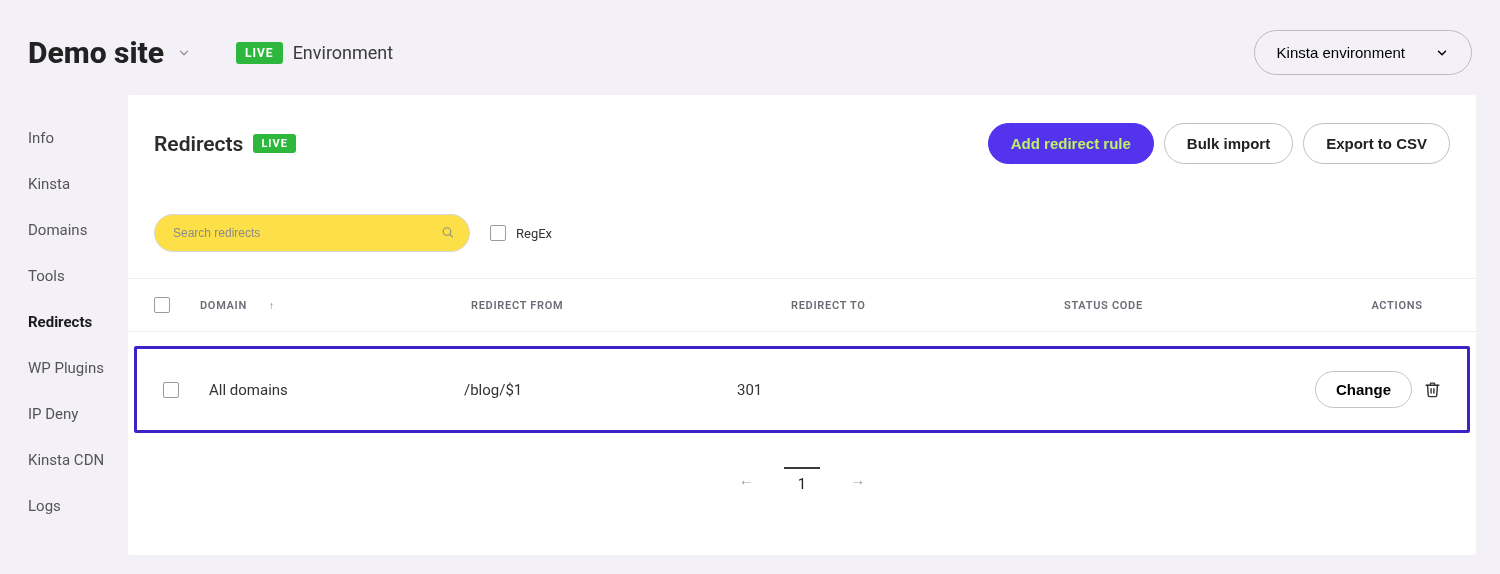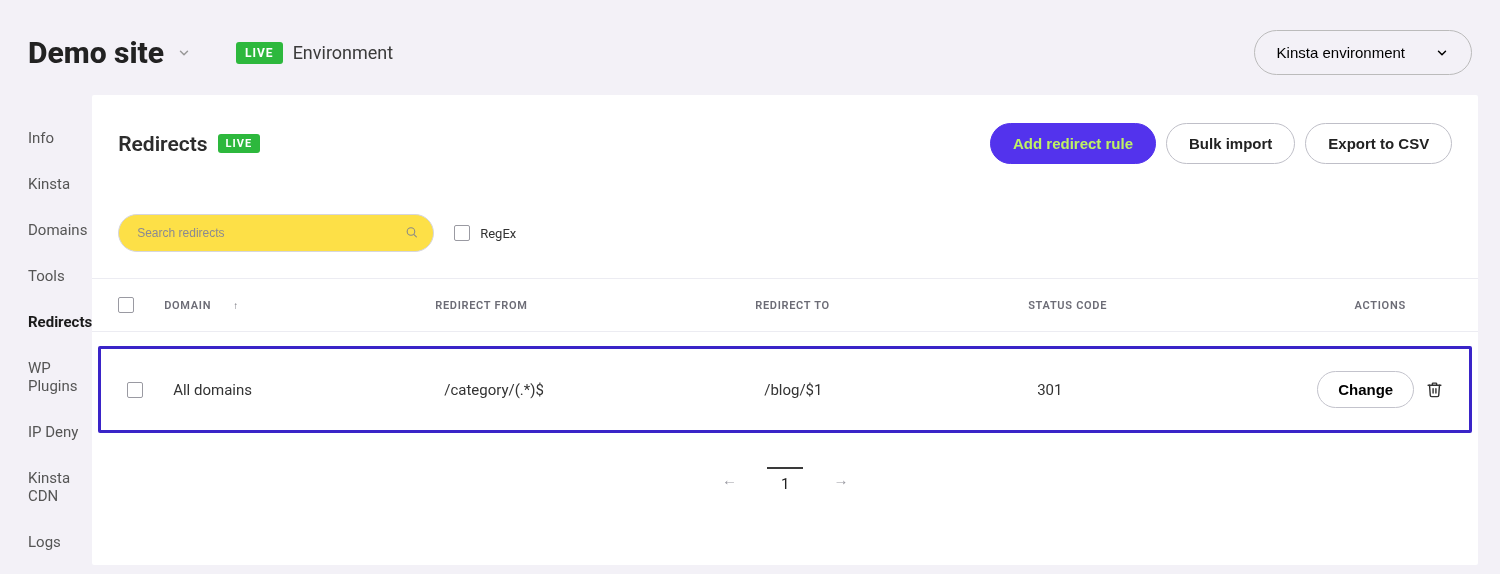--- a/index.html
+++ b/index.html
@@ -299,21 +299,20 @@
       <div class="col-status">STATUS CODE</div>
       <div class="col-actions">ACTIONS</div>
     </div>
 
     <div id="table-body">
         <div class="table-row">
           <div class="col-check">
             <span class="checkbox"></span>
           </div>
           <div class="col-domain">All domains</div>
-          <div class="col-from">/category/(.*)$</div>
           <div class="col-to">/blog/$1</div>
           <div class="col-status">301</div>
           <div class="row-actions">
             <button class="change-btn">Change</button>
             <span class="trash">
               <svg width="17" height="17" viewBox="0 0 24 24" fill="none" stroke="currentColor" stroke-width="2" stroke-linecap="round" stroke-linejoin="round">
                 <polyline points="3 6 5 6 21 6"></polyline>
                 <path d="M19 6l-1 14a2 2 0 0 1-2 2H8a2 2 0 0 1-2-2L5 6"></path>
                 <path d="M10 11v6"></path>
                 <path d="M14 11v6"></path>

